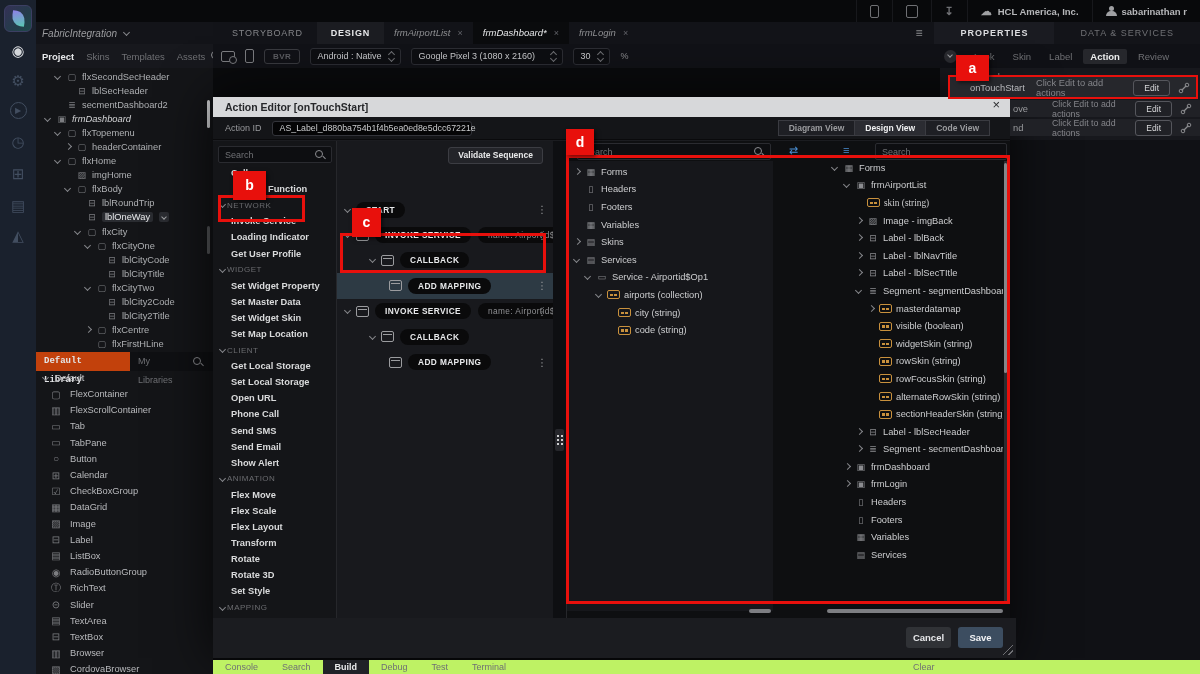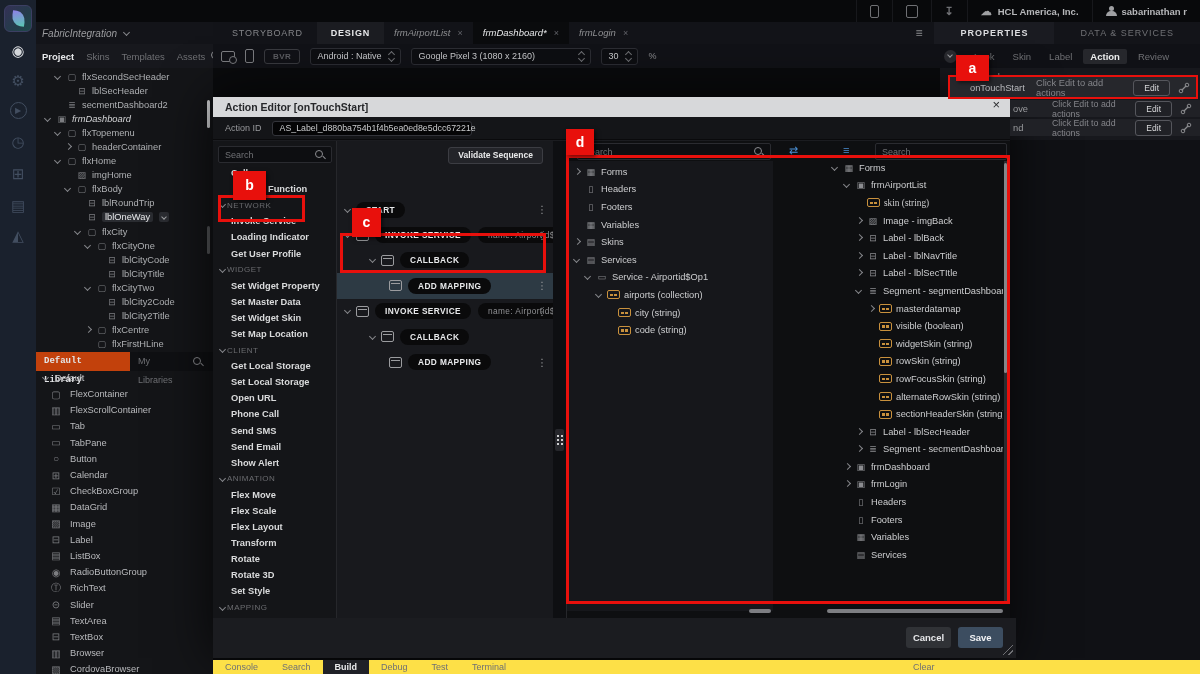--- a/index.html
+++ b/index.html
@@ -183,21 +183,21 @@
 
   
   #dlg-footer { position:absolute; left:6px; bottom:0; width:797px; height:40px; background:#1b1c20; }
   .dlg-btn { position:absolute; top:9px; height:21px; border-radius:3px; font-size:9.5px; font-weight:bold; text-align:center; line-height:21px; cursor:pointer; }
   #btn-cancel { left:687px; width:45px; background:#303236; color:#e6e7e9; }
   #btn-save { left:739px; width:45px; background:#3c4d60; color:#f2f3f5; }
   #resize-handle { position:absolute; right:3px; bottom:3px; width:11px; height:11px;
     background:repeating-linear-gradient(135deg,#6f7074 0 1px,transparent 1px 4px); clip-path:polygon(100% 0,100% 100%,0 100%); }
 
   
-  #console-bar { position:absolute; left:213px; top:660px; width:987px; height:14px; background:#fde047; display:flex; align-items:center; z-index:11; }
+  #console-bar { position:absolute; left:213px; top:660px; width:987px; height:14px; background:#bef264; display:flex; align-items:center; z-index:11; }
   .cb-item { font-size:9px; color:#6f7074; padding:0 12px; cursor:pointer; }
   .cb-item.active { color:#e8e9eb; font-weight:bold; background:#202127; height:14px; line-height:14px; }
   #cb-clear { position:absolute; left:700px; font-size:9px; color:#6f7074; cursor:pointer; }
 
   
   .ann-sq { position:absolute; background:#e8100c; color:#ffffff; font-weight:bold; font-size:14px; text-align:center; z-index:60;
     box-shadow:2px 2px 4px rgba(0,0,0,.5); }
   .ann-rect { position:absolute; border:3px solid #e8100c; z-index:59; pointer-events:none; }
   #ann-a-sq { left:956px; top:55px; width:33px; height:26px; line-height:26px; }
   #ann-a-rect { left:948px; top:75px; width:250px; height:24px; border-width:2.5px; }
@@ -292,21 +292,21 @@
   <span class="tb-ic1"></span>
   <span class="tb-ic2"></span>
   <span class="bvr">BVR</span>
   <span class="dd">
     <span>Android : Native</span>
     <span class="stepper">
         <i class="up"></i>
         <i class="dn"></i>
       </span>
   </span>
-  <span class="dd" style="width:180px">
+  <span class="dd" style="width:152px">
     <span style="flex:1">Google Pixel 3 (1080 x 2160)</span>
     <span class="stepper">
         <i class="up"></i>
         <i class="dn"></i>
       </span>
   </span>
   <span class="dd">
     <span>30</span>
     <span class="stepper">
         <i class="up"></i>
@@ -557,20 +557,25 @@
     <circle cx="9" cy="3" r="1.8" fill="none" stroke="#8a8b8e" stroke-width="1"></circle>
   </svg>
 </div>
 
 <div id="dialog">
   <div id="dlg-title">Action Editor [onTouchStart]</div>
   <span id="dlg-close">×</span>
   <div id="dlg-idbar">
     <span class="lbl">Action ID</span>
     <div id="action-id-box">AS_Label_d880ba754b1f4b5ea0ed8e5dcc67221e</div>
+    <div id="view-group">
+        <span class="view-btn">Diagram View</span>
+        <span class="view-btn active">Design View</span>
+        <span class="view-btn">Code View</span>
+      </div>
   </div>
 
   <div id="actions-col">
     <div class="searchbox" id="actions-search">
       <input placeholder="Search" style="">
       <span class="search-glyph"></span>
     </div>
     <div id="actions-list">
         <div class="act-row act-item">Call</div>
         <div class="act-row act-item padded">Function</div>

